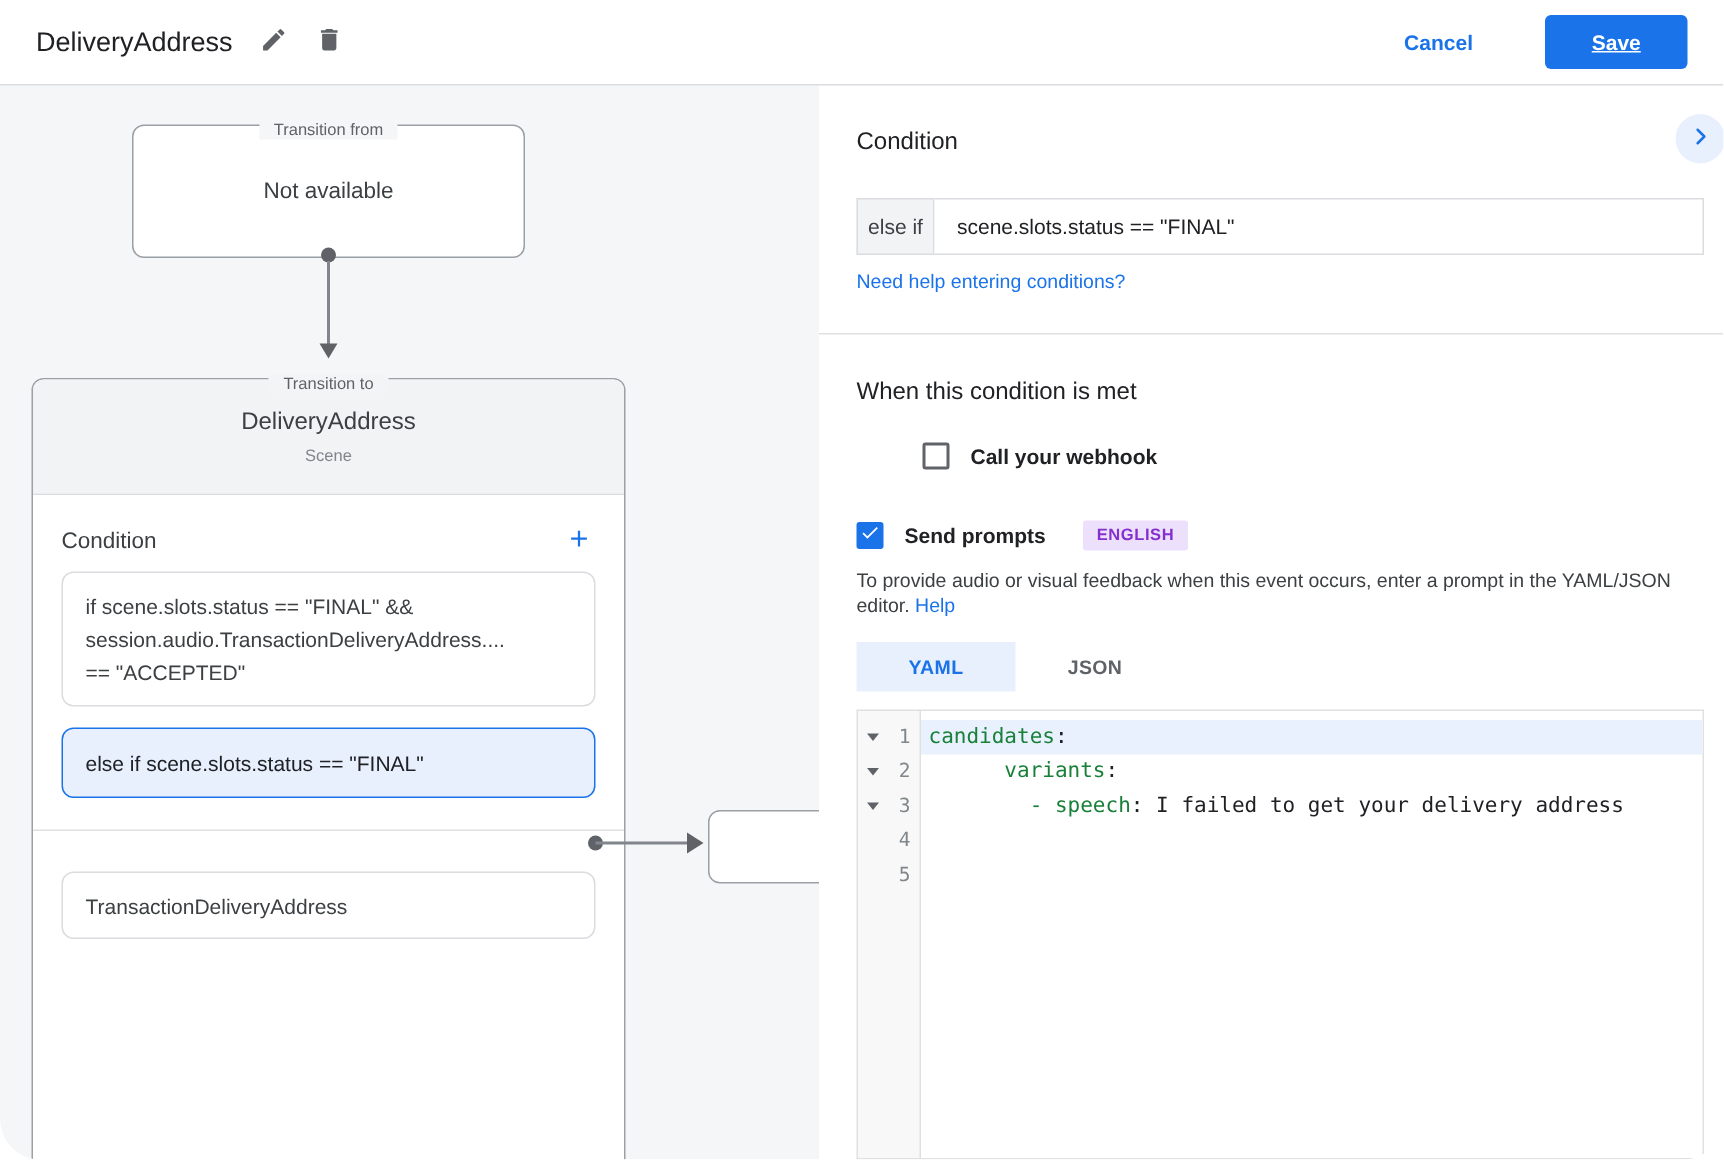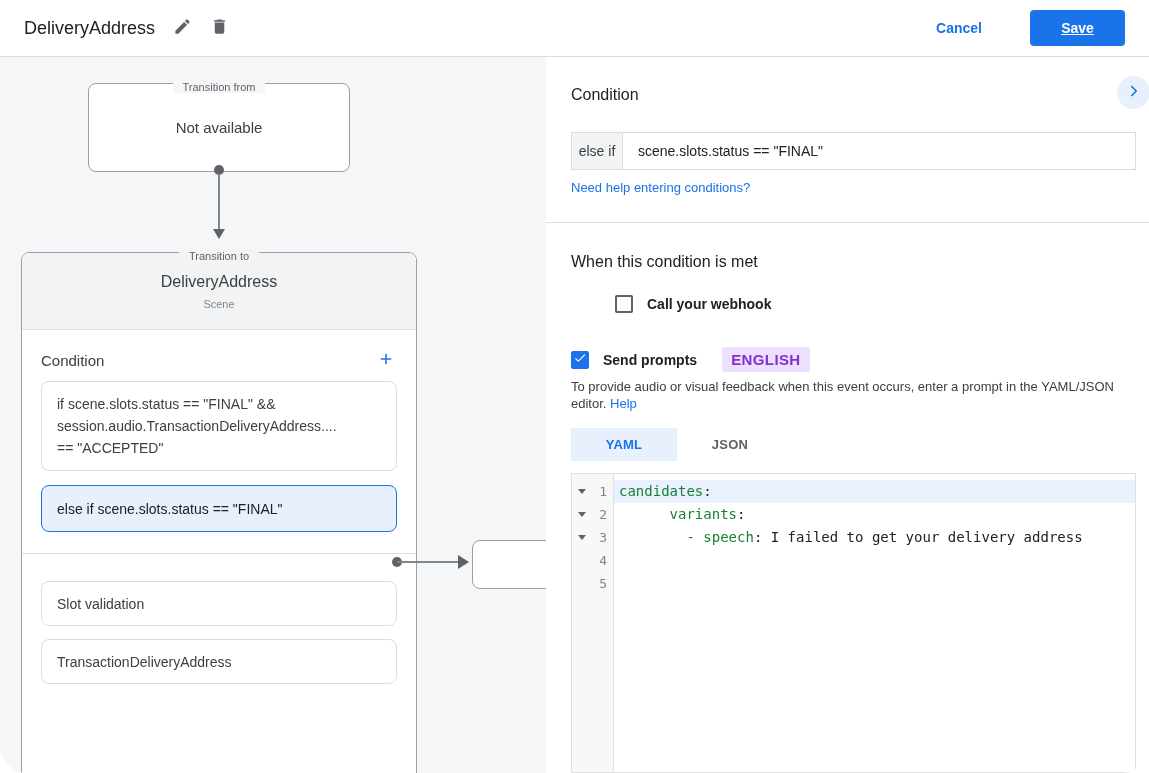--- a/index.html
+++ b/index.html
@@ -104,21 +104,21 @@
   .panel-divider { position:absolute; left:0; right:0; top:165px; height:1px; background:#e0e0e0; }
   .when-title { position:absolute; left:25px; top:196px; font-size:16px; color:#202124; }
 
   .check-row { position:absolute; left:25px; display:flex; align-items:center; }
   .check-row.webhook { top:238px;padding-left:44px; }
   .check-row.prompts { top:290px; }
   .checkbox { width:18px; height:18px; border:2px solid #5f6368; border-radius:2px; background:#fff; cursor:pointer; flex:0 0 auto; }
   .checkbox.checked { background:#1a73e8; border-color:#1a73e8; display:flex; align-items:center; justify-content:center; }
   .check-label { margin-left:14px; font-size:14px; font-weight:700; color:#202124; }
   .lang-badge {
-    margin-left:25px; background:#ece0fd; color:#8430ce; font-size:15px; font-weight:700;
+    margin-left:25px; background:#ece0fd; color:#8430ce; font-size:11px; font-weight:700;
     letter-spacing:0.4px; padding:4px 9px; border-radius:2px;
   }
   .feedback-para { position:absolute; left:25px; top:321px; width:562px; font-size:13px; line-height:17px; color:#3c4043; }
   .inline-link { color:#1a73e8; text-decoration:none; cursor:pointer; }
 
   .tabs-row { position:absolute; left:25px; top:371px; display:flex; }
   .tab { width:106px; height:33px; display:flex; align-items:center; justify-content:center;
          font-size:13px; font-weight:700; letter-spacing:0.25px; color:#5f6368; cursor:pointer; }
   .tab.active { background:#e8f0fe; color:#1a73e8; }
 
@@ -200,21 +200,20 @@
           <div>if scene.slots.status == "FINAL" &amp;&amp;</div>
           <div>session.audio.TransactionDeliveryAddress....</div>
           <div>== "ACCEPTED"</div>
         </div>
         <div class="else-box">
           <span>else if scene.slots.status == "FINAL"</span>
         </div>
       </div>
 
       <div class="section-slots">
-        <div class="slot-box">Slot validation</div>
         <div class="slot-box">TransactionDeliveryAddress</div>
       </div>
     </div>
 
     <div class="conn-dot" style="left:392px; top:500px;"></div>
     <div class="conn-hline" style="left:397px; top:504px; width:62px;"></div>
     <div class="arrow-right" style="left:458px; top:498px;"></div>
     <div class="target-box"></div>
   </div>
 

